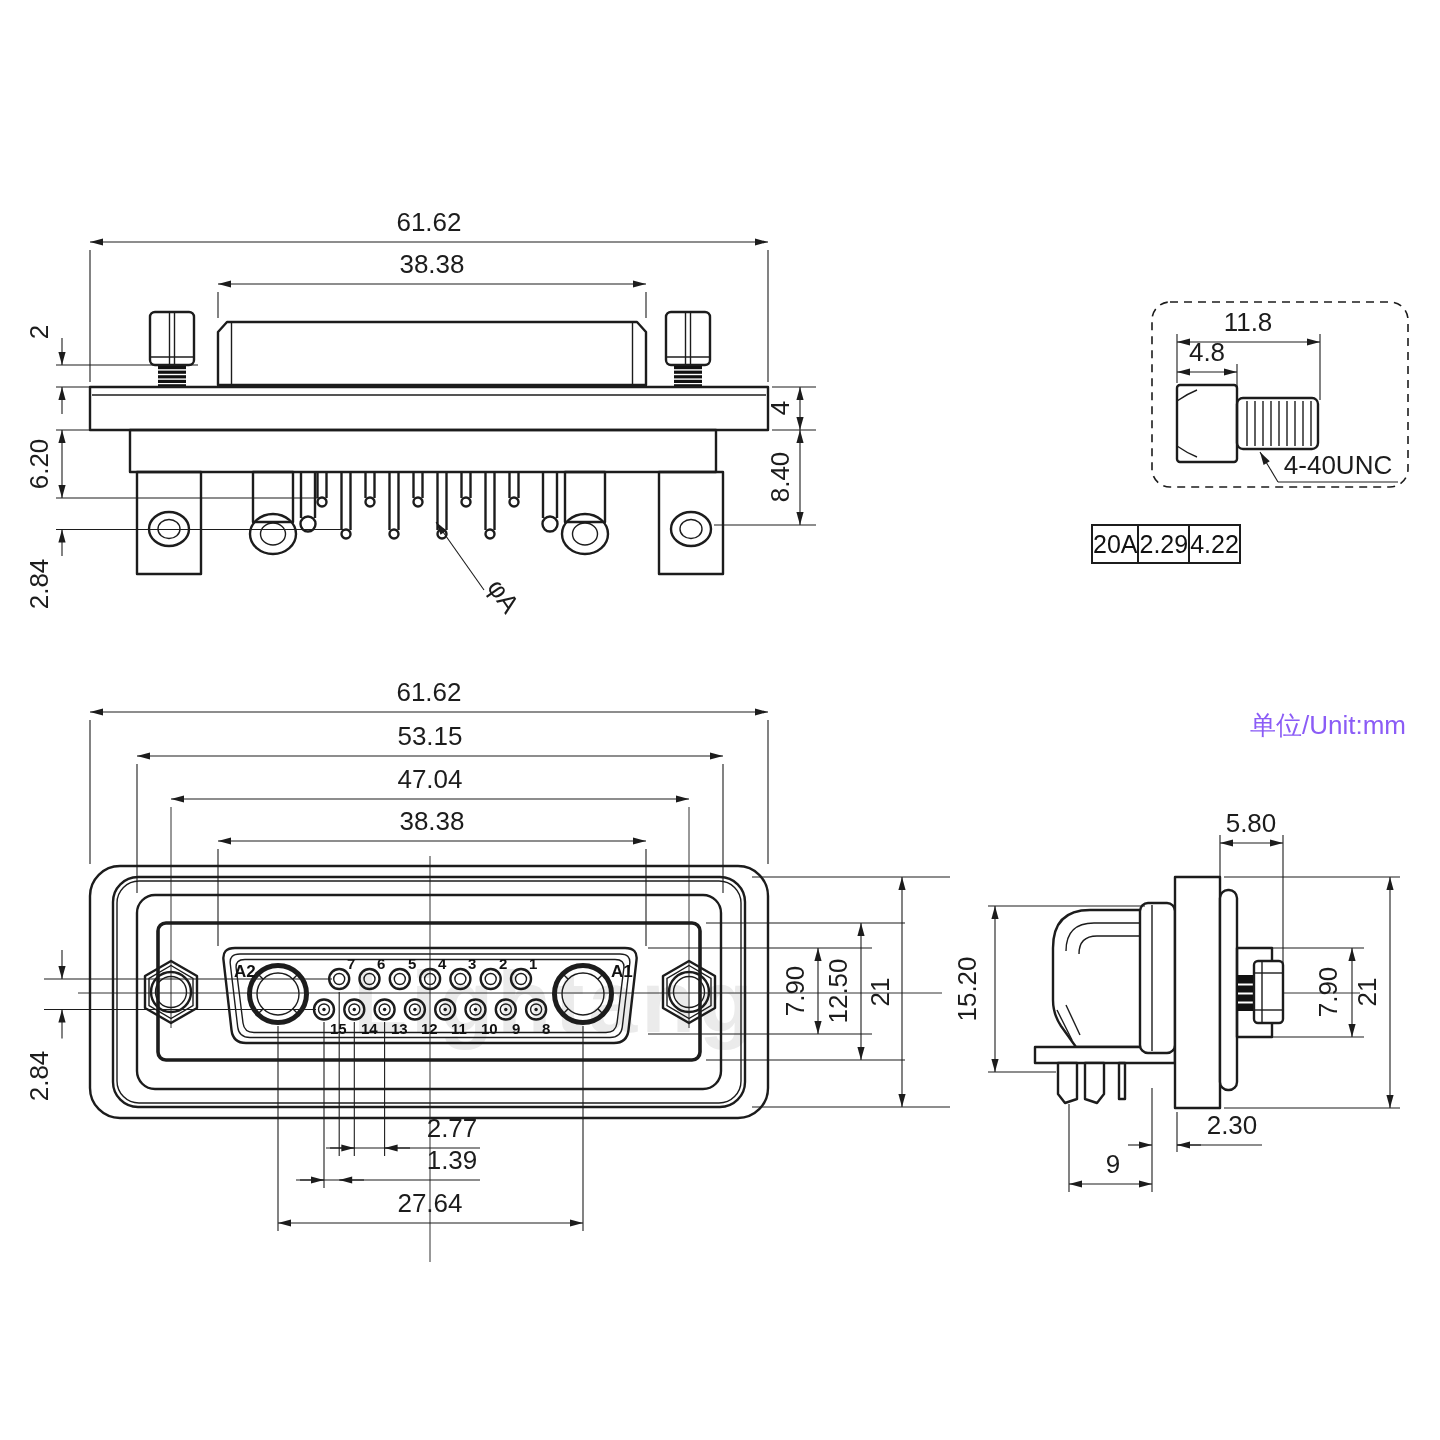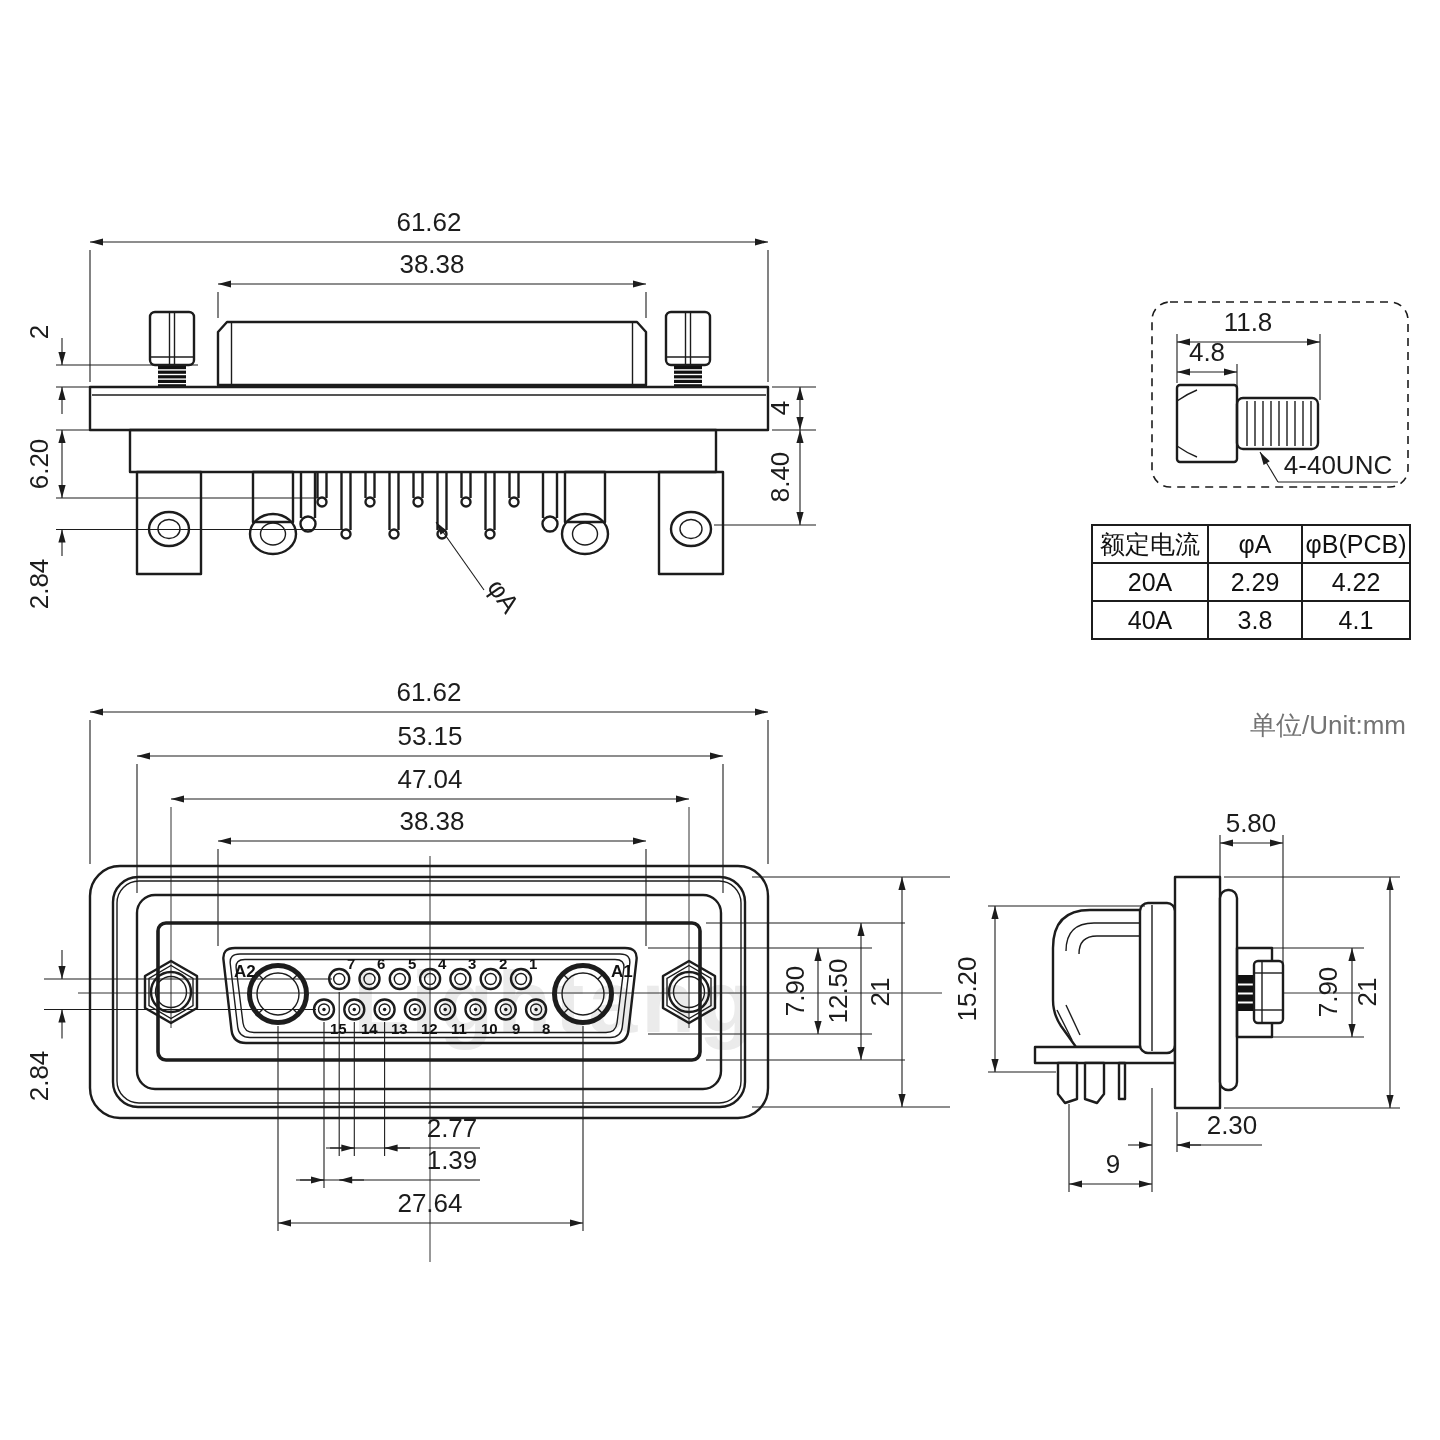--- a/index.html
+++ b/index.html
@@ -14,21 +14,21 @@
   .olw{stroke:#1c1c1c;stroke-width:2.4;fill:#fff;stroke-linejoin:round;}
   .ol2{stroke:#1c1c1c;stroke-width:1.4;fill:none;}
   .thk{stroke:#1c1c1c;stroke-width:3.6;fill:none;}
   .dim{stroke:#1c1c1c;stroke-width:1.1;fill:none;}
   .cl{stroke:#1c1c1c;stroke-width:0.9;fill:none;}
   #spec-table{position:absolute;left:1091px;top:524px;border-collapse:collapse;}
   #spec-table td{border:2.5px solid #1c1c1c;text-align:center;vertical-align:middle;
     font-size:25px;color:#111;padding:0;height:36px;}
   #spec-table td.c1{width:114px;} #spec-table td.c2{width:92px;} #spec-table td.c3{width:106px;}
   #unit-note{position:absolute;left:1160px;top:708px;width:246px;text-align:right;
-    font-size:26px;color:#737373;}
+    font-size:26px;color:#8b5cf6;}
 </style>
 </head>
 <body>
 
 <div id="stage">
 
 <svg width="1440" height="1440" viewBox="0 0 1440 1440">
   <defs>
     <marker id="mE" markerWidth="16" markerHeight="10" refX="15" refY="5" orient="auto" markerUnits="userSpaceOnUse">
       <path d="M15,5 L2,1.4 L2,8.6 Z" fill="#1c1c1c"></path>
@@ -429,31 +429,21 @@
       <line x1="1069" y1="1184" x2="1152" y2="1184" class="dim" marker-start="url(#mS)" marker-end="url(#mE)"></line>
       <text class="d" x="1113" y="1173" text-anchor="middle">9</text>
     </g>
   </g>
 </svg>
 
 
 <table id="spec-table">
   <tbody>
     <tr>
-      <td class="c1">额定电流</td>
-      <td class="c2">φA</td>
-      <td class="c3">φB(PCB)</td>
-    </tr>
-    <tr>
       <td>20A</td>
       <td>2.29</td>
       <td>4.22</td>
     </tr>
-    <tr>
-      <td>40A</td>
-      <td>3.8</td>
-      <td>4.1</td>
-    </tr>
   </tbody>
 </table>
 <div id="unit-note">单位/Unit:mm</div>
 
 </div>
 
 </body></html>

